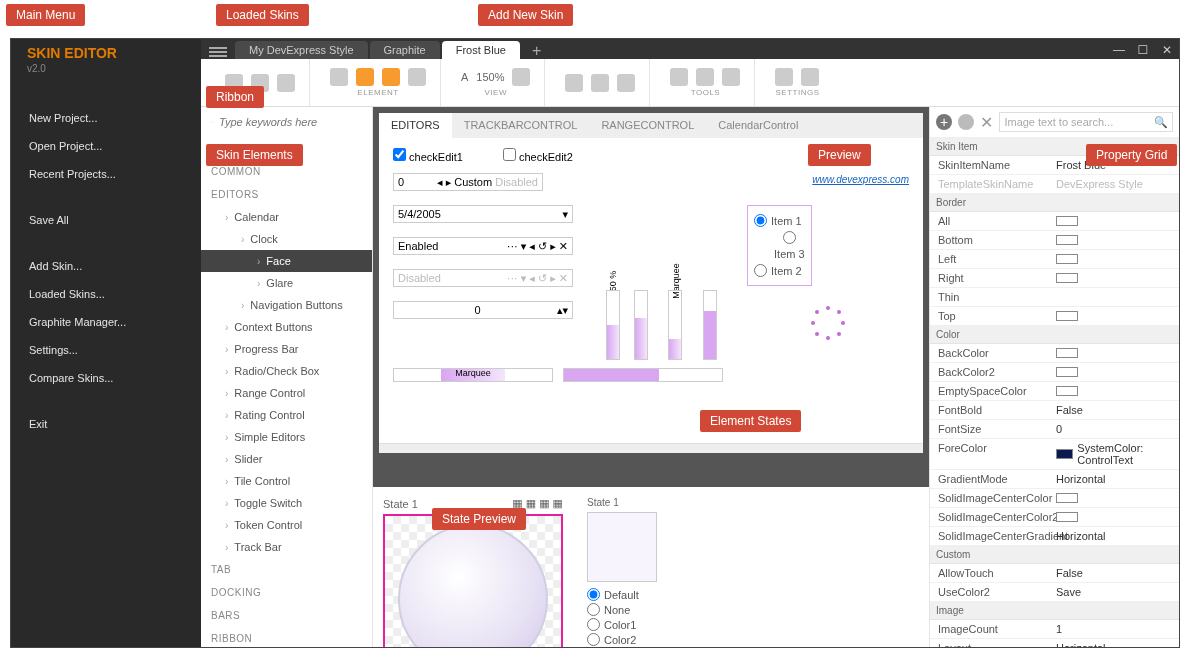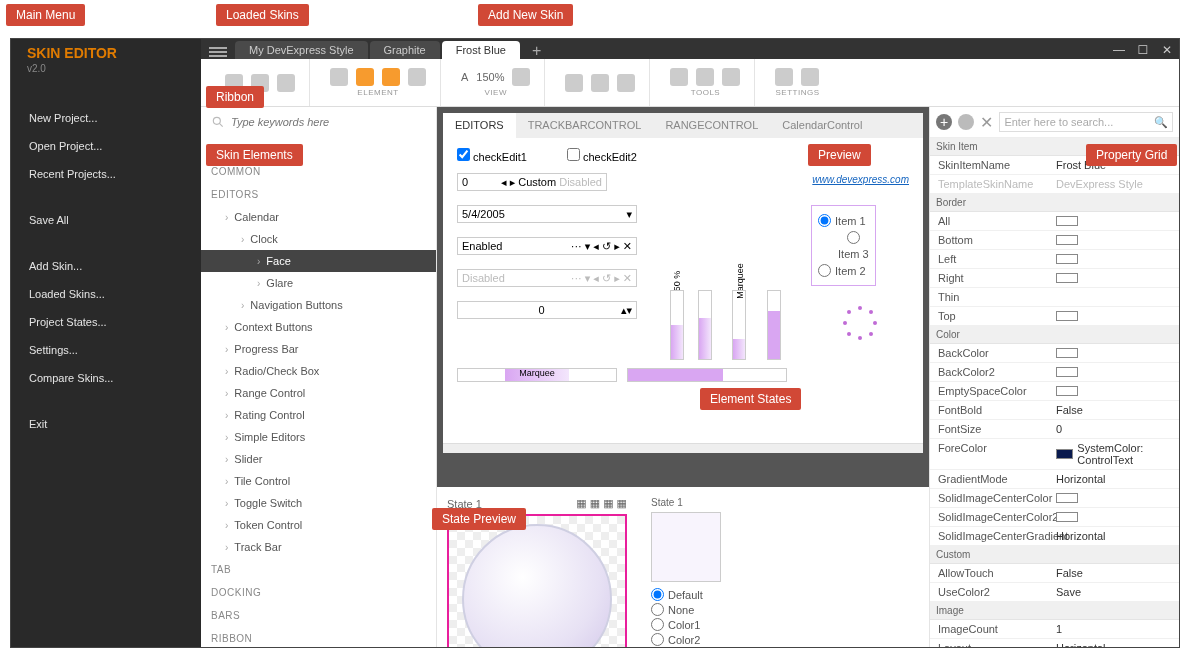--- a/index.html
+++ b/index.html
@@ -30,21 +30,21 @@
 .rib-group { display:flex; flex-direction:column; align-items:center; border-right:1px solid #e4e4e4; padding:2px 14px; height:100%; justify-content:center;}
 .rib-group.last{border-right:none;}
 .rib-icons { display:flex; gap:8px; align-items:center;}
 .rib-label { font-size:8px; color:#999; margin-top:2px; letter-spacing:.5px;}
 .ri { width:18px; height:18px; background:#ccc; border-radius:3px; cursor:pointer;}
 .ri.orange{background:#f79b2e;}
 .rib-text{font-size:11px;color:#666;}
 
 .body-row { flex:1; display:flex; overflow:hidden;}
 
-.elements-panel { width:236px; border-right:1px solid #e4e4e4; background:#fff; overflow-y:auto;}
+.elements-panel { width:172px; border-right:1px solid #e4e4e4; background:#fff; overflow-y:auto;}
 .search-row { display:flex; align-items:center; padding:8px 10px; color:#bbb;}
 .search-row svg{width:14px;height:14px;margin-right:6px;}
 .search-row input{border:none;outline:none;flex:1;color:#888;font-style:italic;}
 .cat { font-size:10px; color:#888; padding:6px 10px; letter-spacing:.5px;}
 .tree-item { font-size:11px; color:#555; padding:5px 10px 5px 24px; cursor:pointer;}
 .tree-item.l2{padding-left:40px;}
 .tree-item.l3{padding-left:56px;}
 .tree-item.sel{background:#444;color:#fff;}
 .tree-item::before{content:'›';color:#aaa;margin-right:6px;font-size:10px;}
 
@@ -102,37 +102,37 @@
 <body>
 
 <div class="callout" style="top:4px;left:6px">Main Menu</div>
 <div class="callout" style="top:4px;left:216px">Loaded Skins</div>
 <div class="callout" style="top:4px;left:478px">Add New Skin</div>
 <div class="callout" style="top:86px;left:206px">Ribbon</div>
 <div class="callout" style="top:144px;left:206px">Skin Elements</div>
 <div class="callout" style="top:144px;left:808px">Preview</div>
 <div class="callout" style="top:144px;left:1086px">Property Grid</div>
 <div class="callout" style="top:508px;left:432px">State Preview</div>
-<div class="callout" style="top:388px;left:700px">Element States</div>
+<div class="callout" style="top:410px;left:700px">Element States</div>
 
 <div class="app">
 
   <div class="main-menu">
     <div class="title">SKIN EDITOR</div>
     <div class="ver">v2.0</div>
     <div class="spacer"></div>
     <div class="item">New Project...</div>
     <div class="item">Open Project...</div>
     <div class="item">Recent Projects...</div>
     <div class="spacer"></div>
     <div class="item">Save All</div>
     <div class="spacer"></div>
     <div class="item">Add Skin...</div>
     <div class="item">Loaded Skins...</div>
-    <div class="item">Project States...</div>
+    <div class="item">Graphite Manager...</div>
     <div class="item">Settings...</div>
     <div class="item">Compare Skins...</div>
     <div class="spacer"></div>
     <div class="item">Exit</div>
   </div>
 
   <div class="workspace">
 
     <div class="tabbar">
       <div class="hamb">
@@ -376,21 +376,21 @@
           </div>
         </div>
       </div>
 
       <div class="prop-panel">
         <div class="prop-toolbar">
           <div class="pico add">+</div>
           <div class="pico"></div>
           <div style="color:#999;font-size:16px;cursor:pointer;">✕</div>
           <div class="prop-search">
-              <span>Enter here to search...</span> 
+              <span>Image text to search...</span> 
               <span style="margin-left:auto">🔍</span>
             </div>
         </div>
         <div class="pg-section">Skin Item</div>
         <div class="pg-row">
             <div class="k">SkinItemName</div>
             <div class="v">Frost Blue</div>
           </div>
         <div class="pg-row dim">
             <div class="k">TemplateSkinName</div>

